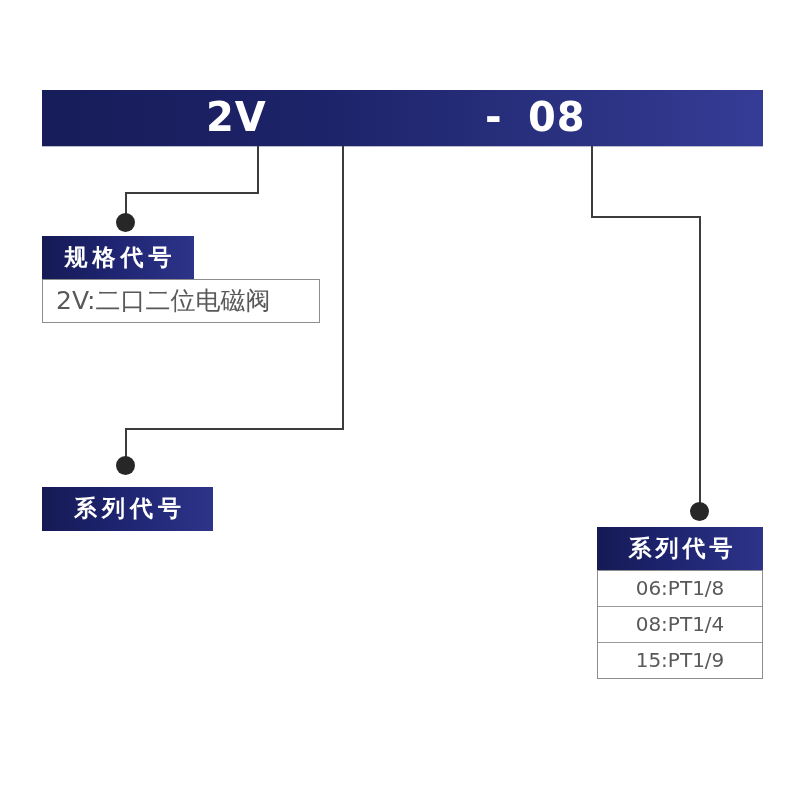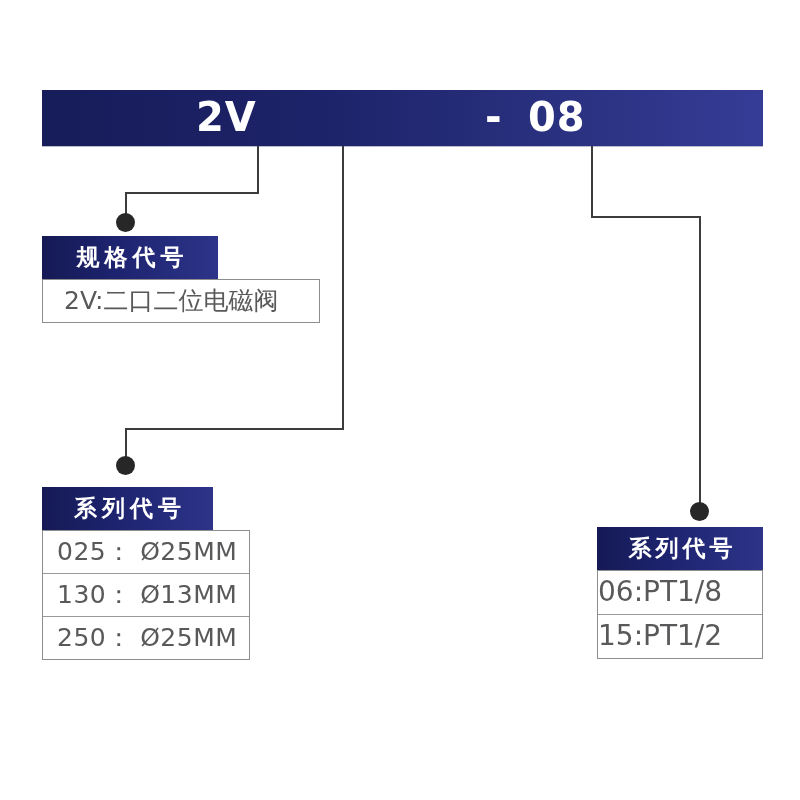--- a/index.html
+++ b/index.html
@@ -37,21 +37,21 @@
     position: absolute;
     top: 50%;
     transform: translateY(-52%);
     color: #ffffff;
     font-size: 40px;
     font-weight: bold;
     letter-spacing: 1px;
     line-height: 1;
     white-space: nowrap;
   }
-  .tok-spec  { left: 154px; }
+  .tok-spec  { left: 164px; }
   .tok-series{ left: 267px; }
   .tok-dash  { left: 443px; font-weight: bold; }
   .tok-port  { left: 486px; }
 
   
   .line {
     position: absolute;
     background: #3c3c3c;
   }
   .line-v { width: 2px; }
@@ -109,35 +109,35 @@
     line-height: 1;
     padding: 8px 12px 9px 12px;
     box-sizing: border-box;
     white-space: nowrap;
     border-bottom: 1px solid #9a9a9a;
   }
   .row:last-child { border-bottom: none; }
 
   
   #box-spec { left: 42px; top: 236px; }
-  #box-spec .box-header { width: 176px; }
-  #box-spec .box-body   { width: 278px; margin-top: -1px; padding-left: 8px; }
+  #box-spec .box-header { width: 152px; }
+  #box-spec .box-body   { width: 278px; margin-top: -1px; }
   #box-spec .row        { padding-left: 13px; }
 
   
   #box-series { left: 42px; top: 487px; }
   #box-series .box-header { width: 171px; }
   #box-series .box-body   { width: 208px; margin-top: -1px; }
   #box-series .row        { padding-left: 14px; letter-spacing: 0.5px; }
 
   
   #box-port { left: 597px; top: 527px; }
   #box-port .box-header { width: 166px; letter-spacing: 4px; }
   #box-port .box-body   { width: 166px; margin-top: -1px; }
-  #box-port .row        { padding: 7px 0 8px 0; font-size: 28px; }
+  #box-port .row        { text-align: center; padding: 7px 0 8px 0; font-size: 20px; }
 </style>
 </head>
 <body>
 
 <div id="diagram">
 
   <div class="code-bar">
     <span class="code-token tok-spec">2V</span>
     <span class="code-token tok-dash">-</span>
     <span class="code-token tok-port">08</span>
@@ -160,28 +160,24 @@
 
   <div class="box" id="box-spec">
     <div class="box-header">规格代号</div>
     <div class="box-body">
       <div class="row">2V:二口二位电磁阀</div>
     </div>
   </div>
 
   <div class="box" id="box-series">
     <div class="box-header">系列代号</div>
-    <div class="box-body">
-      <div class="row">025： Ø25MM</div>
-      <div class="row">130： Ø13MM</div>
-      <div class="row">250： Ø25MM</div>
-    </div>
   </div>
 
   <div class="box" id="box-port">
     <div class="box-header">系列代号</div>
     <div class="box-body">
       <div class="row">06:PT1/8</div>
-      <div class="row">15:PT1/2</div>
+      <div class="row">08:PT1/4</div>
+      <div class="row">15:PT1/9</div>
     </div>
   </div>
 
 </div>
 
 </body></html>

